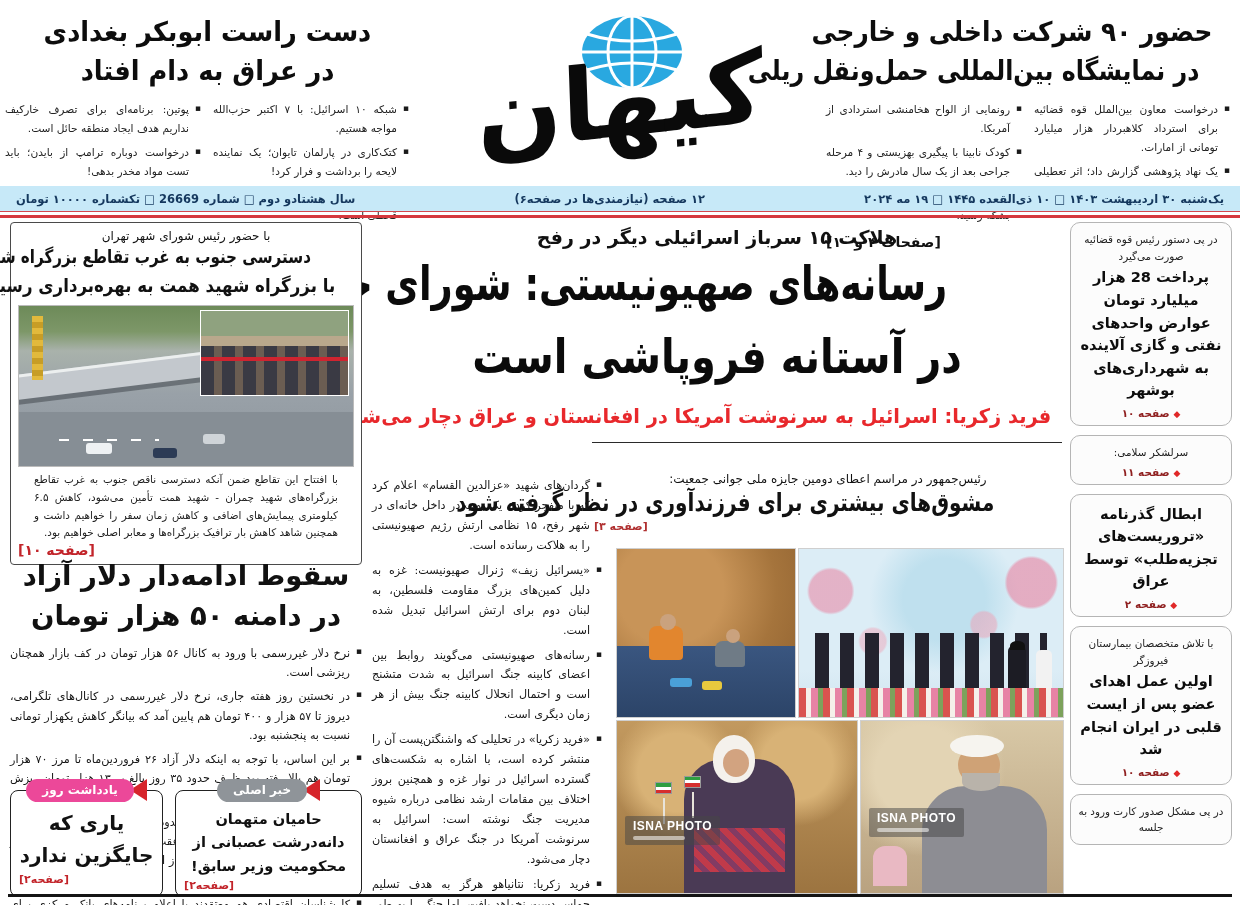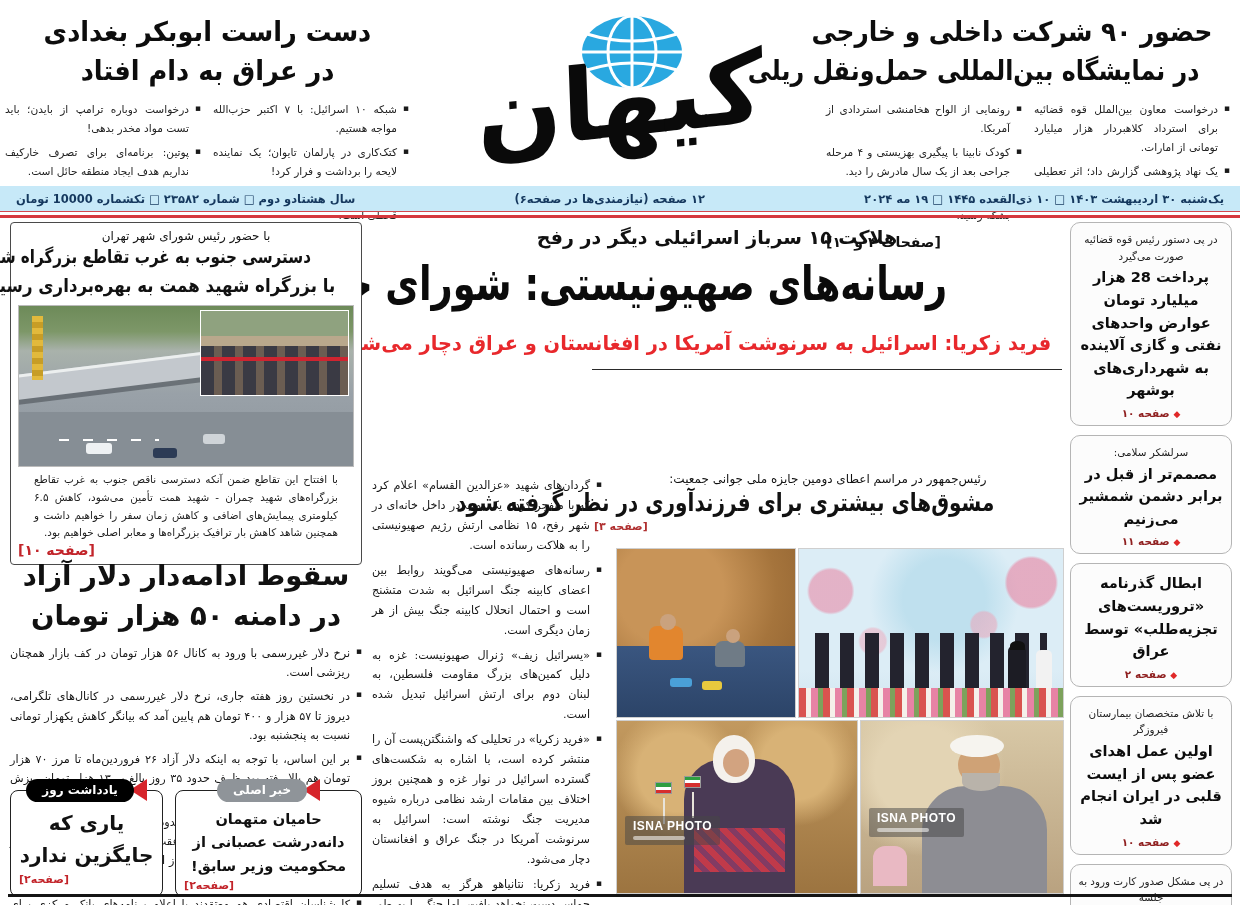--- a/index.html
+++ b/index.html
@@ -61,21 +61,21 @@
 
   .dollar{left:10px;top:556px;width:352px;}
   .dollar-title{font-size:27.5px;font-weight:bold;line-height:1.45;}
   .dollar ul{margin-top:8px;font-size:11.2px;line-height:1.72;color:#161616;}
 
   .bottom-boxes{left:10px;top:790px;width:352px;display:flex;gap:12px;}
   .tagbox{border:1.5px solid #222;border-radius:8px;position:relative;padding:16px 8px 4px;
     text-align:center;background:#fff;flex:1;}
   .tag{position:absolute;top:-12px;right:10px;left:10px;display:flex;align-items:center;justify-content:center;}
   .tag .pill{color:#fff;font-size:12px;font-weight:bold;padding:3px 16px;border-radius:13px;line-height:1.4;}
-  .pill.navy{background:#000000;}
+  .pill.navy{background:#ec4899;}
   .pill.gray{background:#8f9499;}
   .tag .arrow{width:0;height:0;border-top:11px solid transparent;border-bottom:11px solid transparent;
     border-right:17px solid #d6252b;margin-left:-4px;}
   .tagbox .ttl-s{font-size:14.6px;font-weight:bold;line-height:1.6;}
   .tagbox .ttl-l{font-size:20px;font-weight:bold;line-height:1.6;}
   .tagbox .pg{font-size:11px;font-weight:bold;color:#c2242a;text-align:left;margin-top:2px;}
 
   
   .family-head{left:594px;top:472px;width:468px;}
   .family-kicker{font-size:12px;}
@@ -144,51 +144,51 @@
   <div class="mast-bullets">
     <div>
       <ul class="sq j">
         <li>شبکه ۱۰ اسرائیل: با ۷ اکتبر حزب‌الله مواجه هستیم.</li>
         <li>کتک‌کاری در پارلمان تایوان؛ یک نماینده لایحه را برداشت و فرار کرد!</li>
         <li>سازمان ملل: کشور سودان در آستانه قحطی است.</li>
       </ul>
     </div>
     <div>
       <ul class="sq j">
+        <li>پوتین: برنامه‌ای برای تصرف خارکیف نداریم هدف ایجاد منطقه حائل است.</li>
         <li>درخواست دوباره ترامپ از بایدن؛ باید تست مواد مخدر بدهی!</li>
-        <li>پوتین: برنامه‌ای برای تصرف خارکیف نداریم هدف ایجاد منطقه حائل است.</li>
       </ul>
       <div class="pgl pref">[صفحه آخر]</div>
     </div>
   </div>
 </div>
 
 <div class="abs dateline">
   <span>یک‌شنبه ۳۰ اردیبهشت ۱۴۰۳ □ ۱۰ ذی‌القعده ۱۴۴۵ □ ۱۹ مه ۲۰۲۴</span>
   <span>۱۲ صفحه (نیازمندی‌ها در صفحه۶)</span>
-  <span>سال هشتادو دوم □ شماره ۲۳۵۸۲ □ تکشماره 10000 تومان</span>
+  <span>سال هشتادو دوم □ شماره 26669 □ تکشماره ۱۰۰۰۰ تومان</span>
 </div>
 <div class="abs redrule"></div>
 
 <div class="abs lead c">
   <div class="lead-kicker">هلاکت ۱۵ سرباز اسرائیلی دیگر در رفح</div>
   <div class="lead-line"><span class="fit" style="--sx:.78">رسانه‌های صهیونیستی: شورای جنگ اسرائیل</span></div>
+  <div class="lead-line"><span class="fit" style="--sx:.85">در آستانه فروپاشی است</span></div>
   <div class="lead-sub"><span class="fit" style="--sx:.97">فرید زکریا: اسرائیل به سرنوشت آمریکا در افغانستان و عراق دچار می‌شود</span></div>
   <div class="lead-divider"></div>
 </div>
 
 <div class="abs sidebar">
   <div class="sbox">
     <div class="kick">در پی دستور رئیس قوه قضائیه صورت می‌گیرد</div>
     <div class="ttl">پرداخت 28 هزار میلیارد تومان عوارض واحدهای نفتی و گازی آلاینده به شهرداری‌های بوشهر</div>
     <div class="pg"><span class="diamond">◆</span> <span>صفحه ۱۰</span></div>
   </div>
   <div class="sbox">
     <div class="kick">سرلشکر سلامی:</div>
-    <div class="ttl">مصمم‌تر از قبل در برابر دشمن شمشیر می‌زنیم</div>
     <div class="pg"><span class="diamond">◆</span> <span>صفحه ۱۱</span></div>
   </div>
   <div class="sbox">
     <div class="ttl">ابطال گذرنامه «تروریست‌های تجزیه‌طلب» توسط عراق</div>
     <div class="pg"><span class="diamond">◆</span> <span>صفحه ۲</span></div>
   </div>
   <div class="sbox">
     <div class="kick">با تلاش متخصصان بیمارستان فیروزگر</div>
     <div class="ttl">اولین عمل اهدای عضو پس از ایست قلبی در ایران انجام شد</div>
     <div class="pg"><span class="diamond">◆</span> <span>صفحه ۱۰</span></div>
@@ -267,22 +267,22 @@
 
 <div class="abs family-head c">
   <div class="family-kicker">رئیس‌جمهور در مراسم اعطای دومین جایزه ملی جوانی جمعیت:</div>
   <div class="family-title"><span class="fit" style="--sx:.8">مشوق‌های بیشتری برای فرزندآوری در نظر گرفته شود</span></div>
   <div class="family-page">[صفحه ۳]</div>
 </div>
 
 <div class="abs family-col">
   <ul class="sq j">
     <li>گردان‌های شهید «عزالدین القسام» اعلام کرد که با منفجر کردن یک بمب در داخل خانه‌ای در شهر رفح، ۱۵ نظامی ارتش رژیم صهیونیستی را به هلاکت رسانده است.</li>
+    <li>«یسرائیل زیف» ژنرال صهیونیست: غزه به دلیل کمین‌های بزرگ مقاومت فلسطین، به لبنان دوم برای ارتش اسرائیل تبدیل شده است.</li>
     <li>رسانه‌های صهیونیستی می‌گویند روابط بین اعضای کابینه جنگ اسرائیل به شدت متشنج است و احتمال انحلال کابینه جنگ بیش از هر زمان دیگری است.</li>
-    <li>«یسرائیل زیف» ژنرال صهیونیست: غزه به دلیل کمین‌های بزرگ مقاومت فلسطین، به لبنان دوم برای ارتش اسرائیل تبدیل شده است.</li>
     <li>«فرید زکریا» در تحلیلی که واشنگتن‌پست آن را منتشر کرده است، با اشاره به شکست‌های گسترده اسرائیل در نوار غزه و همچنین بروز اختلاف بین مقامات ارشد نظامی درباره شیوه مدیریت جنگ نوشته است: اسرائیل به سرنوشت آمریکا در جنگ عراق و افغانستان دچار می‌شود.</li>
     <li>فرید زکریا: نتانیاهو هرگز به هدف تسلیم حماس دست نخواهد یافت، اما جنگ را به طور نامحدود ادامه خواهد داد. این یک استراتژی است که برای تامین امنیت آینده اسرائیل طراحی نشده است، بلکه هدف تنها خود او است.</li>
 
   </ul>
 
 </div>
 
 <div class="abs photos">
 
   <div class="ph" style="left:0;top:0;width:178px;height:168px;

